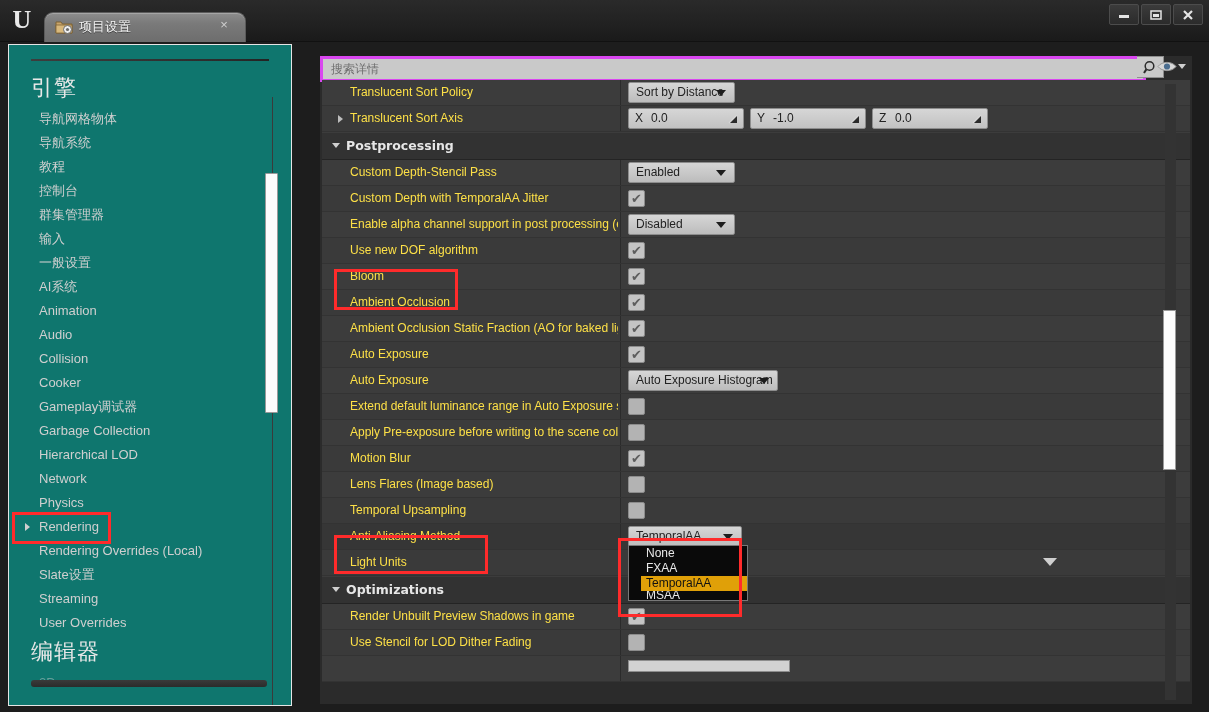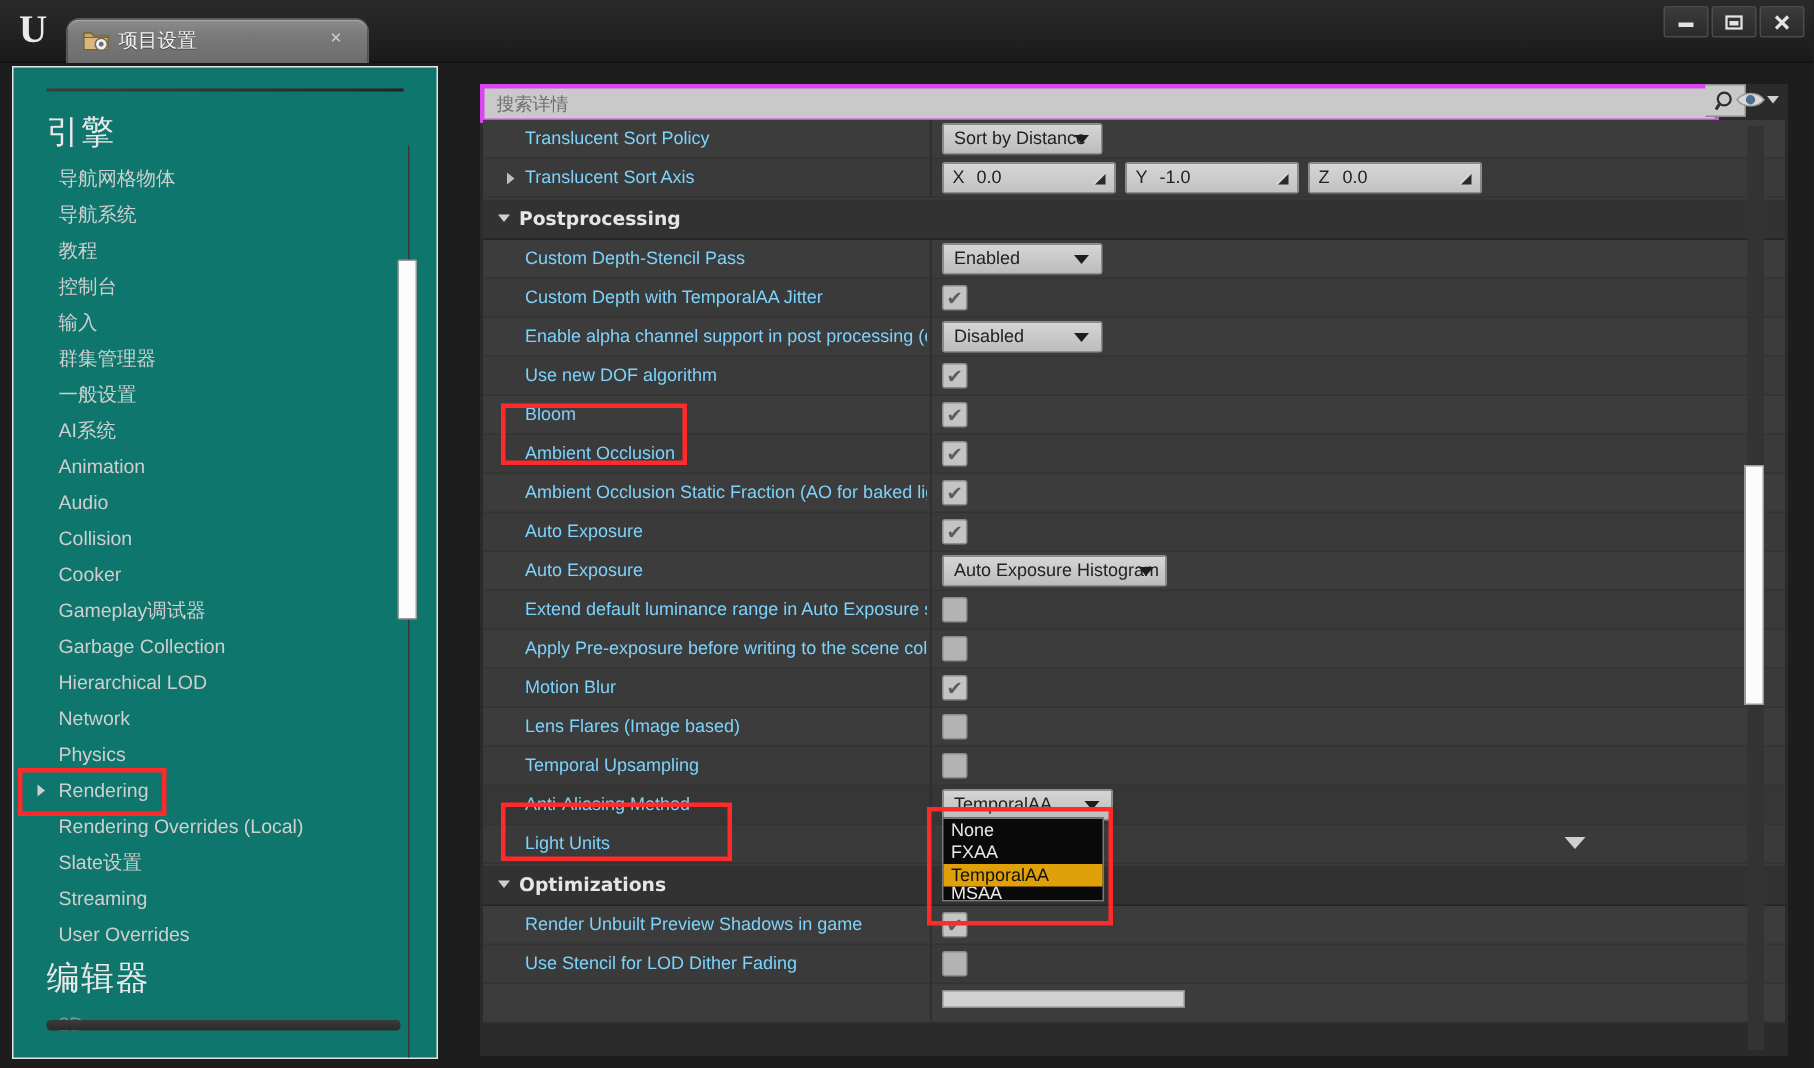--- a/index.html
+++ b/index.html
@@ -121,21 +121,21 @@
   }
   .sec-arrow{position:absolute;left:10px;top:10px;width:0;height:0;
     border-top:5px solid #cfcfcf;border-left:4px solid transparent;border-right:4px solid transparent;}
   .row{
     position:relative;height:25px;background:#3c3c3c;border-bottom:1px solid #333;
   }
   .row.alt{background:#3a3a3a;}
   .row.dark{background:#363636;}
   .row .label{
     position:absolute;left:28px;top:5px;width:268px;overflow:hidden;white-space:nowrap;
-    font-size:12px;color:#7dd3fc;
+    font-size:12px;color:#fde047;
   }
   .row .tri{position:absolute;left:16px;top:9px;width:0;height:0;
     border-left:5px solid #bdbdbd;border-top:4px solid transparent;border-bottom:4px solid transparent;}
   .colsplit{position:absolute;left:298px;top:0;width:1px;height:100%;background:#2b2b2b;}
   .vwrap{position:absolute;left:306px;top:0;right:0;height:100%;}
 
   .cb{
     position:absolute;left:0;top:4px;width:15px;height:15px;border-radius:2px;
     background:#c4c4c4;border:1px solid #8c8c8c;cursor:pointer;
     display:flex;align-items:center;justify-content:center;
@@ -157,21 +157,21 @@
     position:absolute;top:2px;height:19px;width:114px;
     background:linear-gradient(180deg,#d6d6d6,#c2c2c2);border:1px solid #8d8d8d;border-radius:2px;cursor:text;
   }
   .numfield .ax{position:absolute;left:6px;top:2px;font-size:12px;color:#222;}
   .numfield .nv{position:absolute;left:22px;top:2px;font-size:12px;color:#222;}
   .numfield .drag{position:absolute;right:5px;top:4px;width:10px;height:10px;}
 
   
   .dropdown{
     position:absolute;left:0;top:21px;width:106px;
-    background:#0a0a0a;border:1px solid #787878;z-index:40;
+    background:#0a0a0a;border:1px solid #787878;z-index:40;padding-left:12px;
   }
   .dd-item{height:15px;line-height:15px;padding-left:5px;font-size:12px;color:#e8e8e8;cursor:pointer;}
   .dd-item.sel{background:#e0a008;color:#111;}
   .dd-item.clip{height:9px;line-height:9px;overflow:hidden;}
 
   .resetcaret{position:absolute;left:415px;top:8px;width:0;height:0;
     border-top:8px solid #cfcfcf;border-left:7px solid transparent;border-right:7px solid transparent;cursor:pointer;}
 
   .bottominput{position:absolute;left:306px;top:4px;width:160px;height:10px;
     background:#d2d2d2;border:1px solid #8d8d8d;}
@@ -228,22 +228,22 @@
   <div class="leftpanel">
     <div class="lp-divider"></div>
 
     <div class="cat-title" id="cat-engine">引擎</div>
 
     <div class="navlist" id="engine-list" style="top:62px;">
         <div class="navitem"><span class="nm">导航网格物体</span></div>
         <div class="navitem"><span class="nm">导航系统</span></div>
         <div class="navitem"><span class="nm">教程</span></div>
         <div class="navitem"><span class="nm">控制台</span></div>
+        <div class="navitem"><span class="nm">群集管理器</span></div>
         <div class="navitem"><span class="nm">输入</span></div>
-        <div class="navitem"><span class="nm">群集管理器</span></div>
         <div class="navitem"><span class="nm">一般设置</span></div>
         <div class="navitem"><span class="nm">AI系统</span></div>
         <div class="navitem"><span class="nm">Animation</span></div>
         <div class="navitem"><span class="nm">Audio</span></div>
         <div class="navitem"><span class="nm">Collision</span></div>
         <div class="navitem"><span class="nm">Cooker</span></div>
         <div class="navitem"><span class="nm">Gameplay调试器</span></div>
         <div class="navitem"><span class="nm">Garbage Collection</span></div>
         <div class="navitem"><span class="nm">Hierarchical LOD</span></div>
         <div class="navitem"><span class="nm">Network</span></div>

